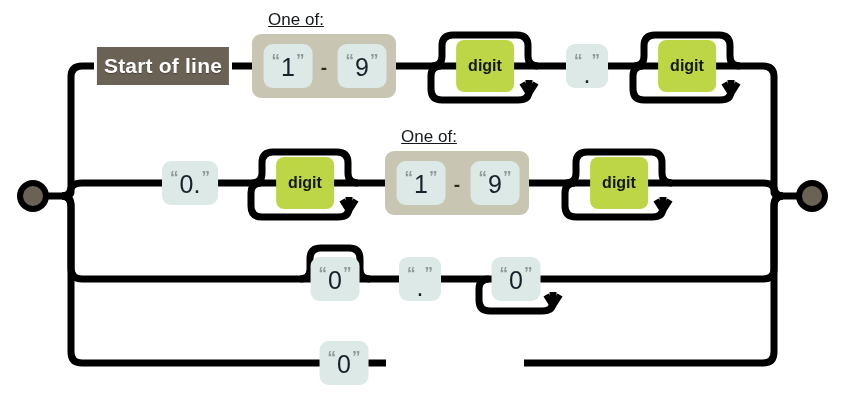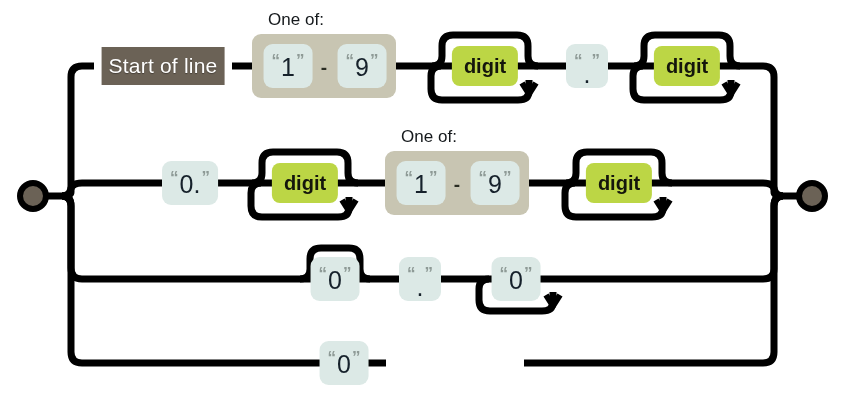--- a/index.html
+++ b/index.html
@@ -33,34 +33,34 @@
     justify-content: center;
     transform: translate(-50%, -50%);
     white-space: nowrap;
     z-index: 5;
   }
   
   .anchor-box {
     background: #6b6256;
     color: #ffffff;
     font-size: 21px;
-    font-weight: normal;
+    font-weight: bold;
     letter-spacing: 0.2px;
     padding: 0 7px;
     height: 38px;
     border-radius: 0;
     text-shadow: 0 1px 1px rgba(0,0,0,0.35);
   }
   
   .rule-box {
     background: #bcd645;
     color: #14160c;
-    font-size: 20px;
-    font-weight: bold;
-    height: 40px;
+    font-size: 16px;
+    font-weight: bold;
+    height: 52px;
     padding: 0 12px;
     border-radius: 8px;
   }
   
   .literal-box {
     background: #dce9e6;
     color: #16212b;
     font-size: 22px;
     font-weight: bold;
     height: 44px;
@@ -101,20 +101,21 @@
     z-index: 3;
   }
   .group-label {
     position: absolute;
     transform: translate(-50%, -100%);
     color: #15191c;
     font-size: 17px;
     font-weight: normal;
     white-space: nowrap;
     z-index: 4;
+    text-decoration: underline;
   }
   .range-dash {
     position: absolute;
     transform: translate(-50%, -50%);
     color: #2a2c22;
     font-size: 19px;
     font-weight: bold;
     z-index: 6;
   }
 </style>

